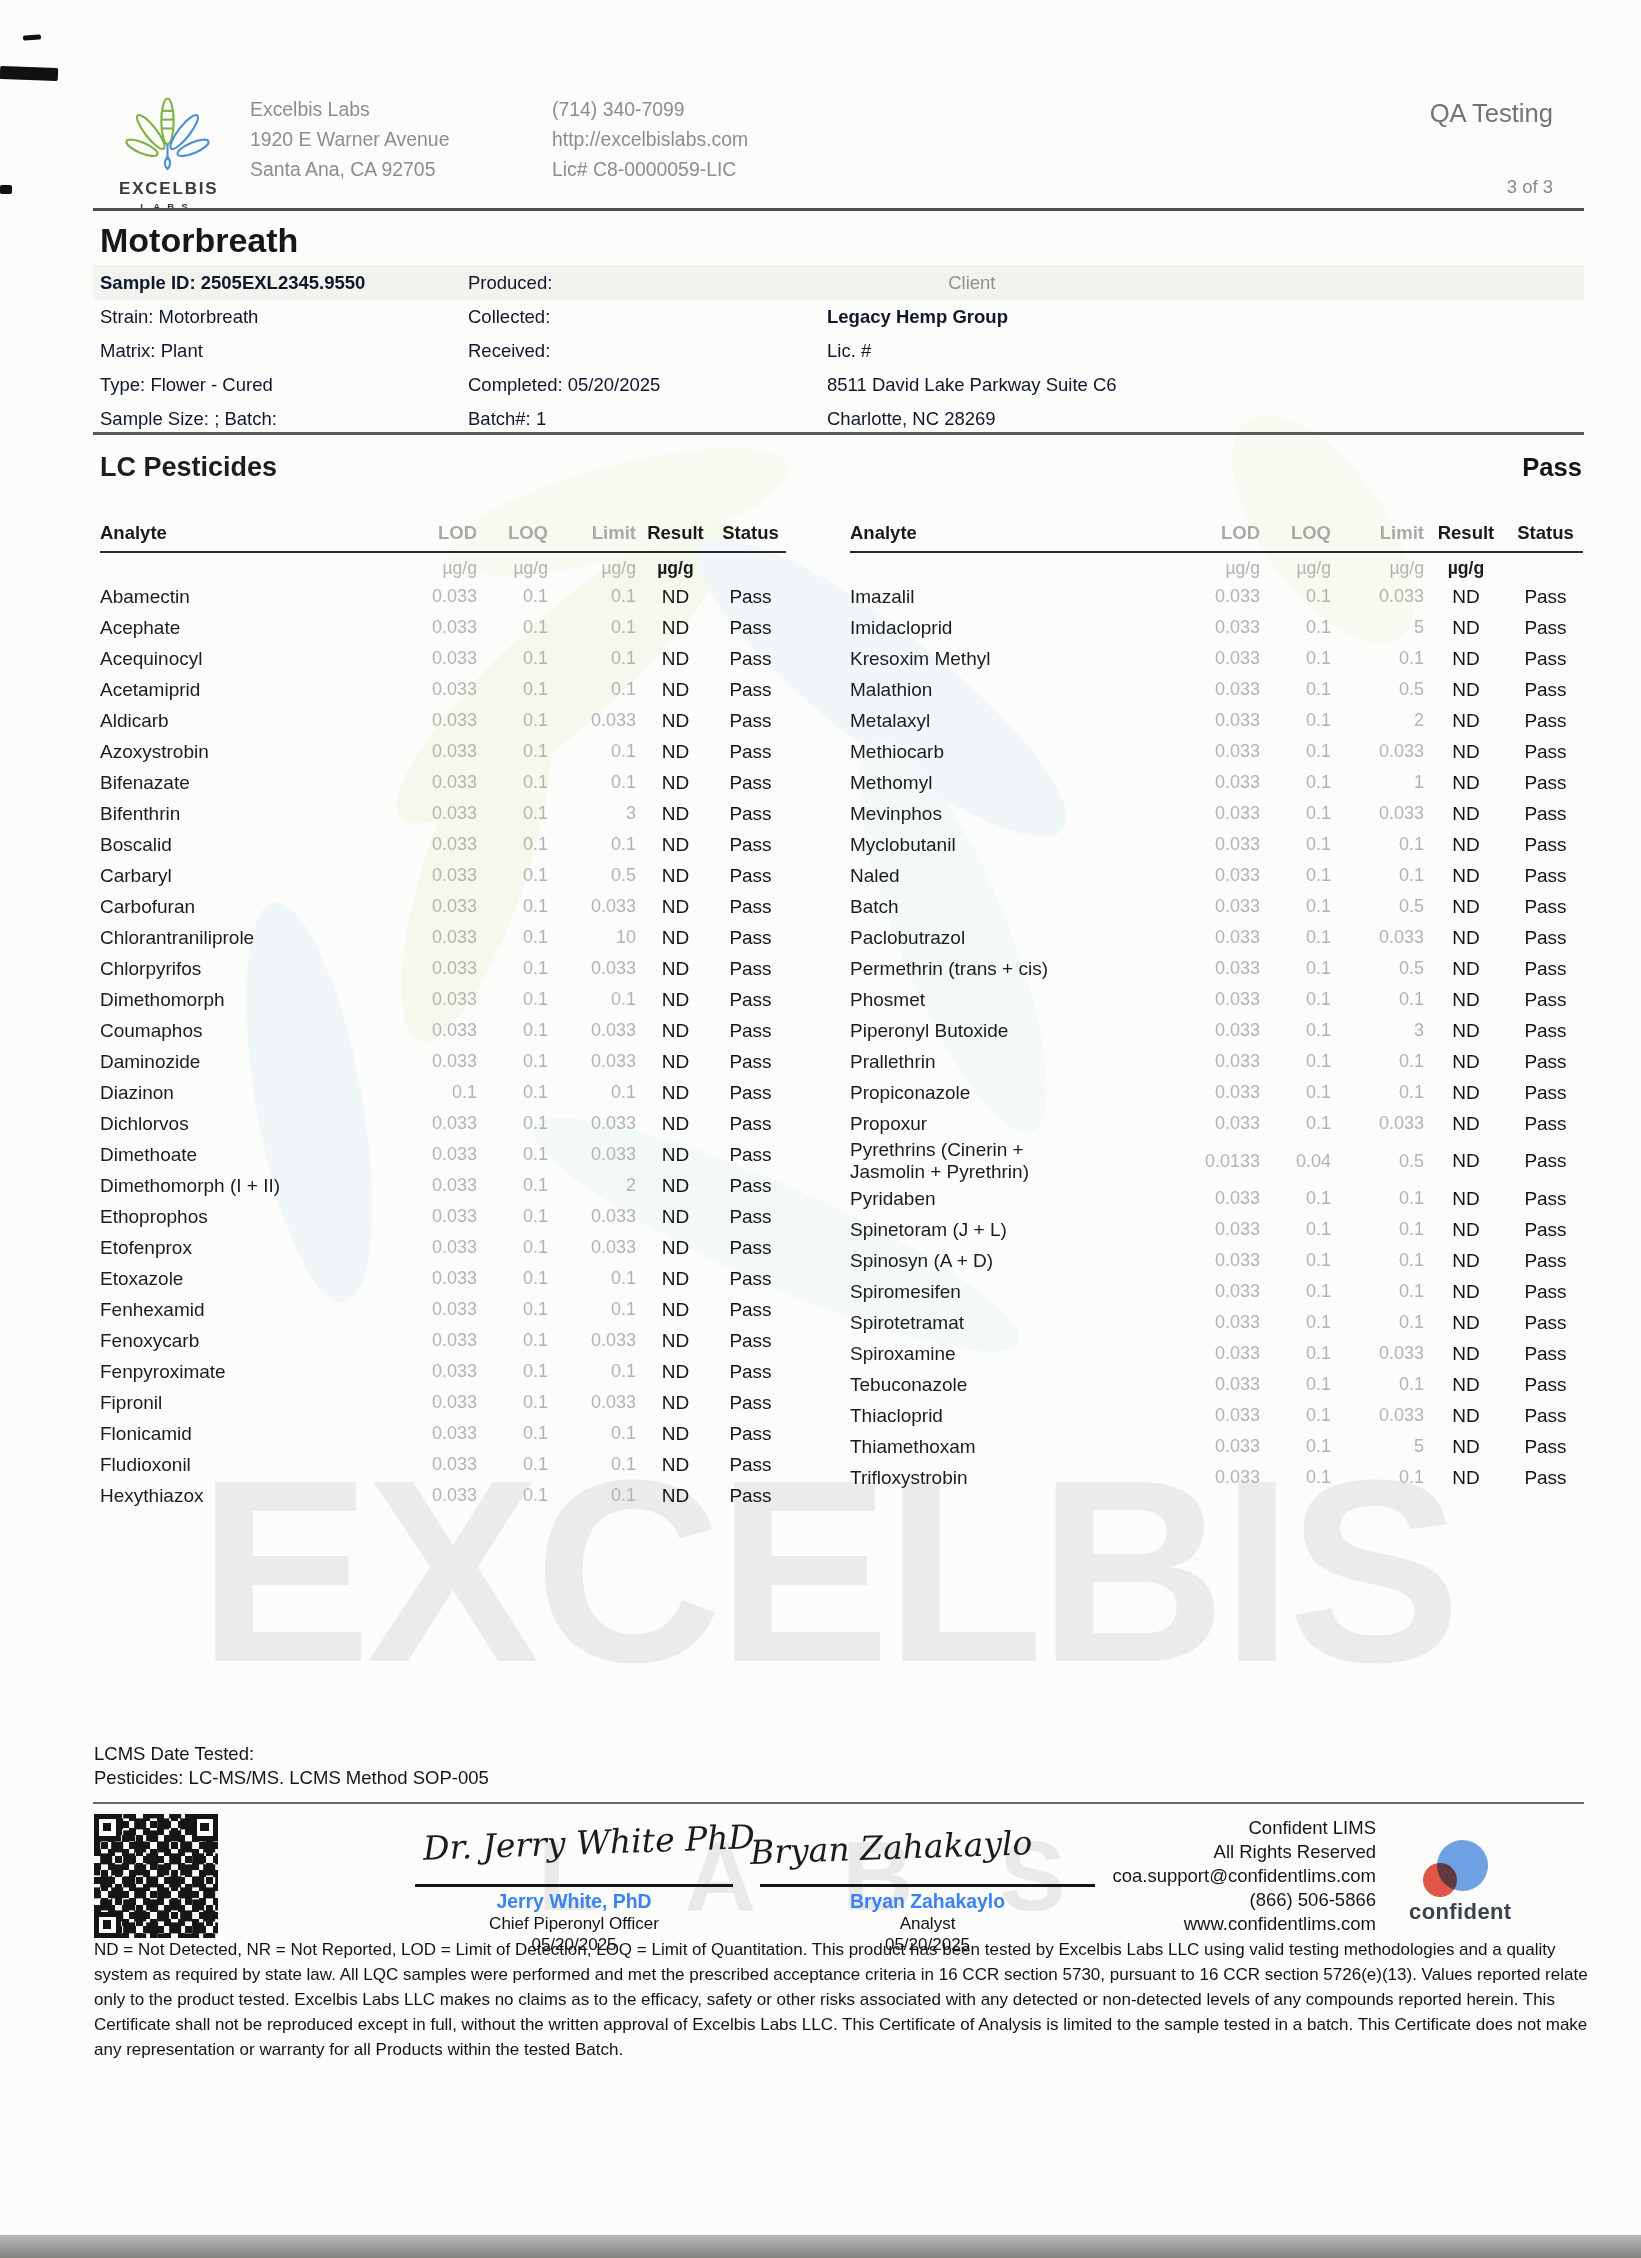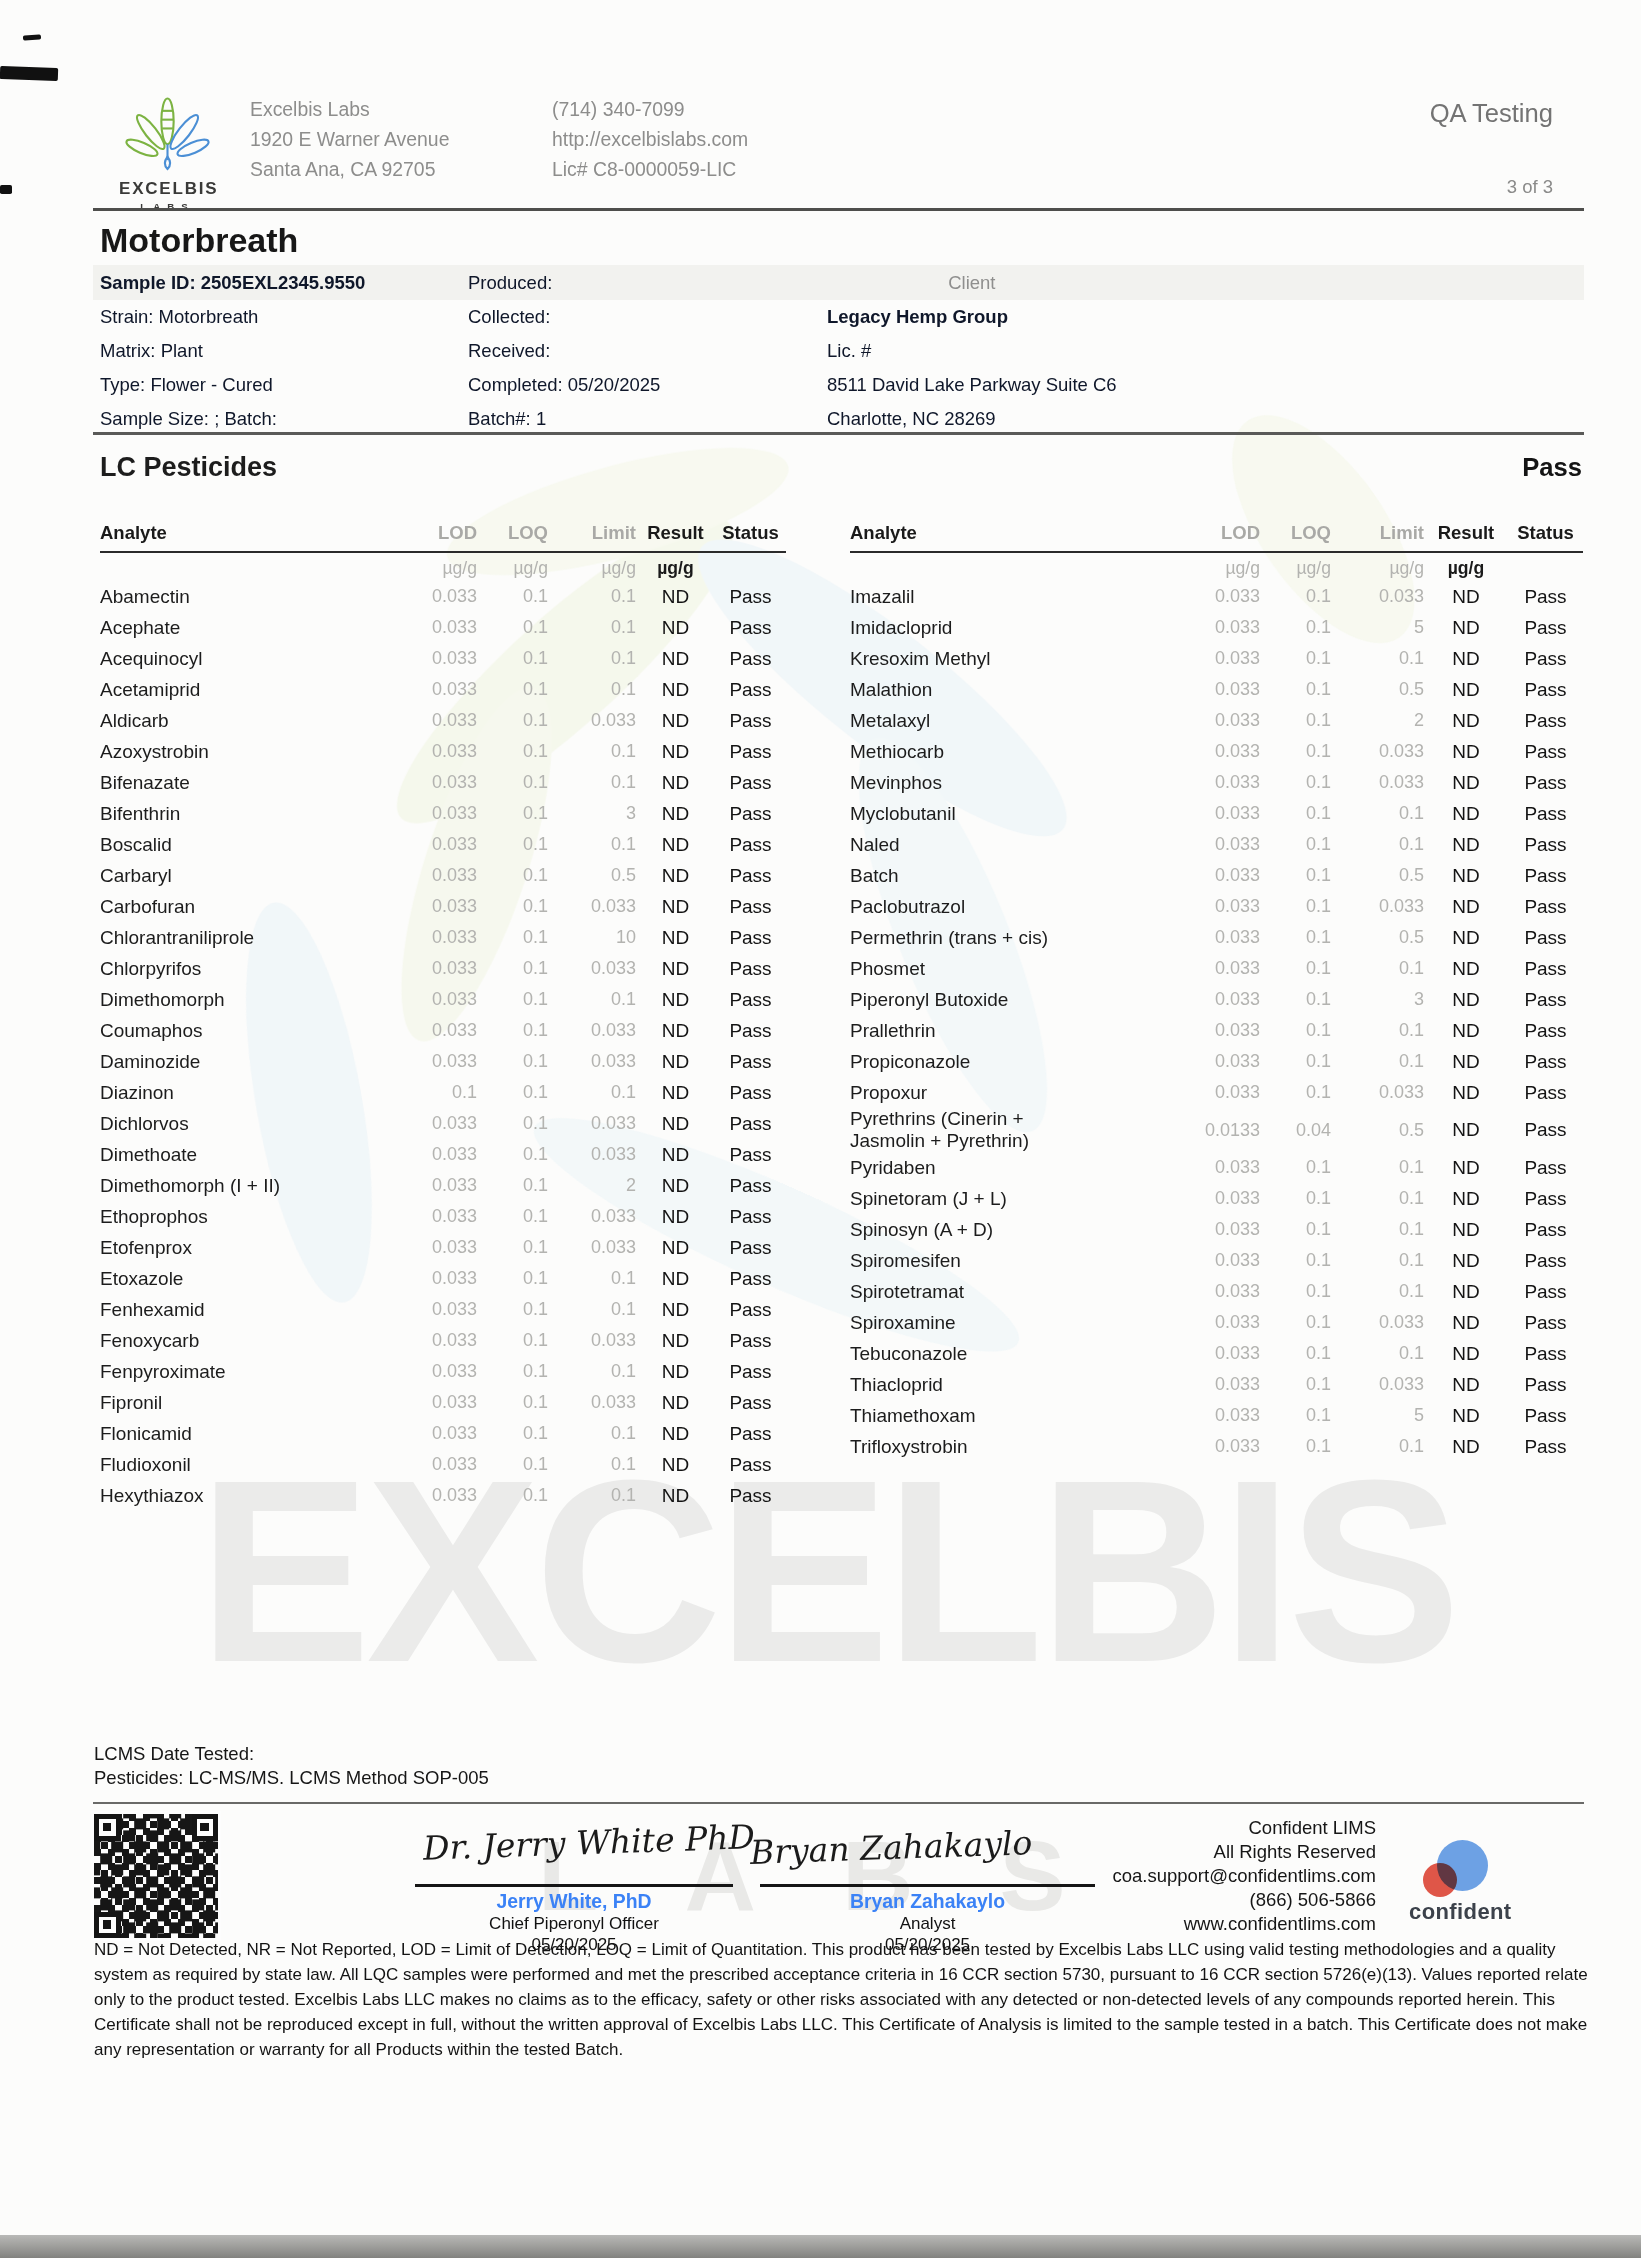--- a/index.html
+++ b/index.html
@@ -510,20 +510,28 @@
         </tr>
           <tr>
           <td class="an">Methiocarb</td>
           <td class="num">0.033</td>
           <td class="num">0.1</td>
           <td class="num">0.033</td>
           <td class="res">ND</td>
           <td class="st">Pass</td>
         </tr>
           <tr>
+          <td class="an">Methomyl</td>
+          <td class="num">0.033</td>
+          <td class="num">0.1</td>
+          <td class="num">1</td>
+          <td class="res">ND</td>
+          <td class="st">Pass</td>
+        </tr>
+          <tr>
           <td class="an">Mevinphos</td>
           <td class="num">0.033</td>
           <td class="num">0.1</td>
           <td class="num">0.033</td>
           <td class="res">ND</td>
           <td class="st">Pass</td>
         </tr>
           <tr>
           <td class="an">Myclobutanil</td>
           <td class="num">0.033</td>

